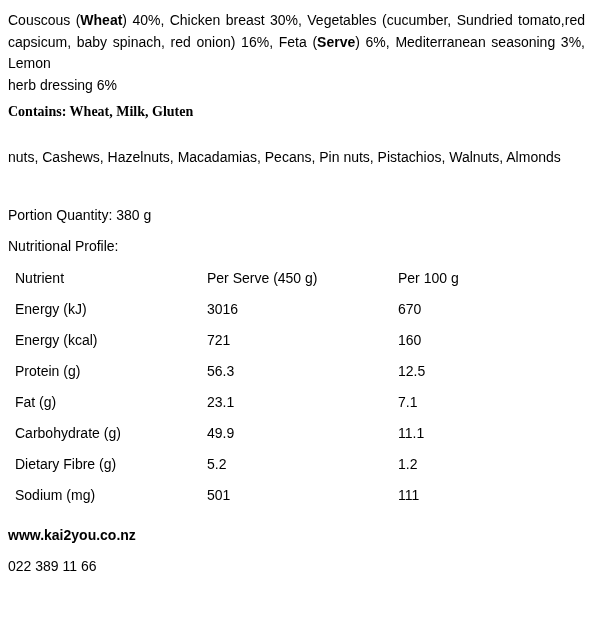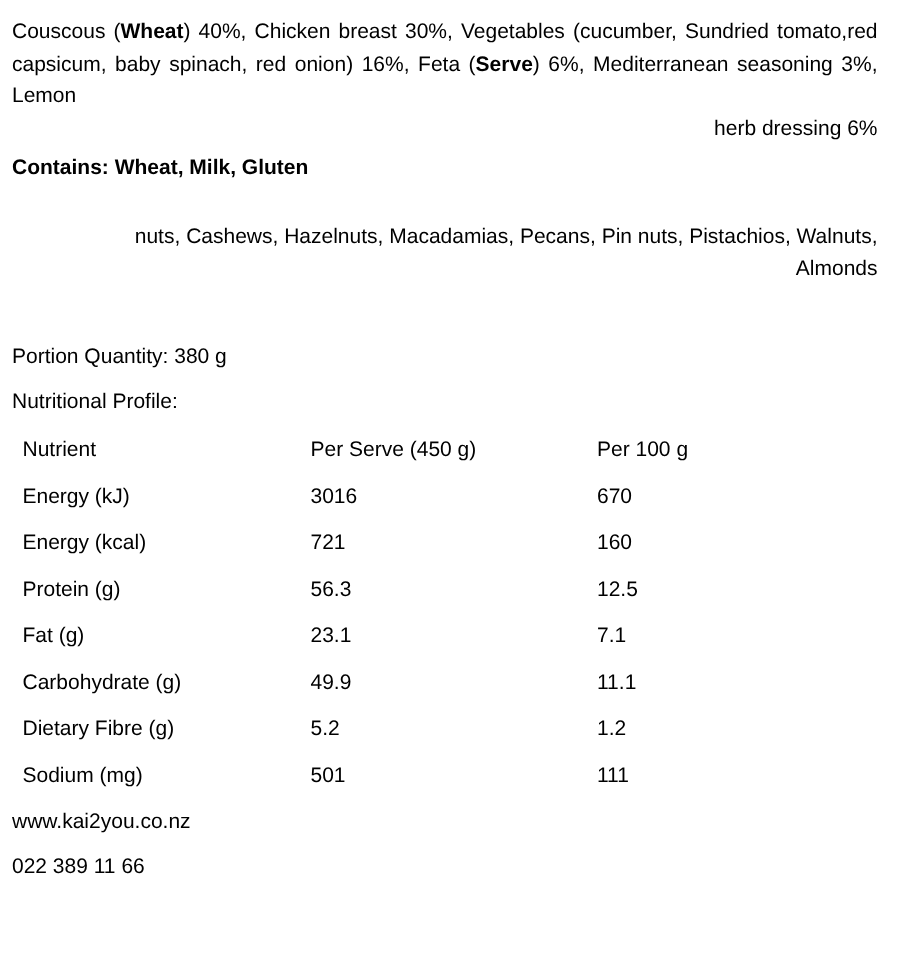--- a/index.html
+++ b/index.html
@@ -8,44 +8,44 @@
     height: 635px;
     overflow: hidden;
     font-family: "Liberation Sans", "DejaVu Sans", sans-serif;
     font-size: 14px;
     line-height: 21.5px;
     color: #000000;
     box-sizing: border-box;
     padding: 10px 18px 0 8px;
   }
   .jline { text-align: justify; text-align-last: justify; }
-  .lline { text-align: right; margin-left: 46px; }
+  .lline { text-align: left; }
   b { font-weight: bold; }
-  .contains-line { font-weight: bold; margin-top: 5px; }
+  .contains-line { font-weight: bold; margin-top: 5px; font-family: Liberation Serif, serif; }
   .may-contain { margin-top: 24px; }
   .portion-line { margin-top: 37px; }
   .profile-line { margin-top: 9px; }
   .nutrition-table {
     margin-top: 6px;
     margin-left: 7px;
     border-collapse: collapse;
     table-layout: fixed;
     width: 570px;
   }
   .nutrition-table td {
     height: 31px;
     padding: 0;
     vertical-align: middle;
     text-align: left;
   }
   .nutrition-table col.c1 { width: 192px; }
   .nutrition-table col.c2 { width: 191px; }
   .nutrition-table col.c3 { width: 187px; }
   .footer-address { margin-top: 35px; }
-  .footer-website { margin-top: 4px; }
+  .footer-website { margin-top: 14px; font-weight: bold; }
   .footer-phone { margin-top: 9px; }
 </style>
 </head>
 <body>
 
 <div>
 
   <div>
     <div class="jline"><span>Couscous (</span><b>Wheat</b><span>) 40%, Chicken breast 30%, Vegetables (cucumber, Sundried tomato,red</span></div>
     <div class="jline"><span>capsicum, baby spinach, red onion) 16%, Feta (</span><b>Serve</b><span>) 6%, Mediterranean seasoning 3%, Lemon</span></div>

